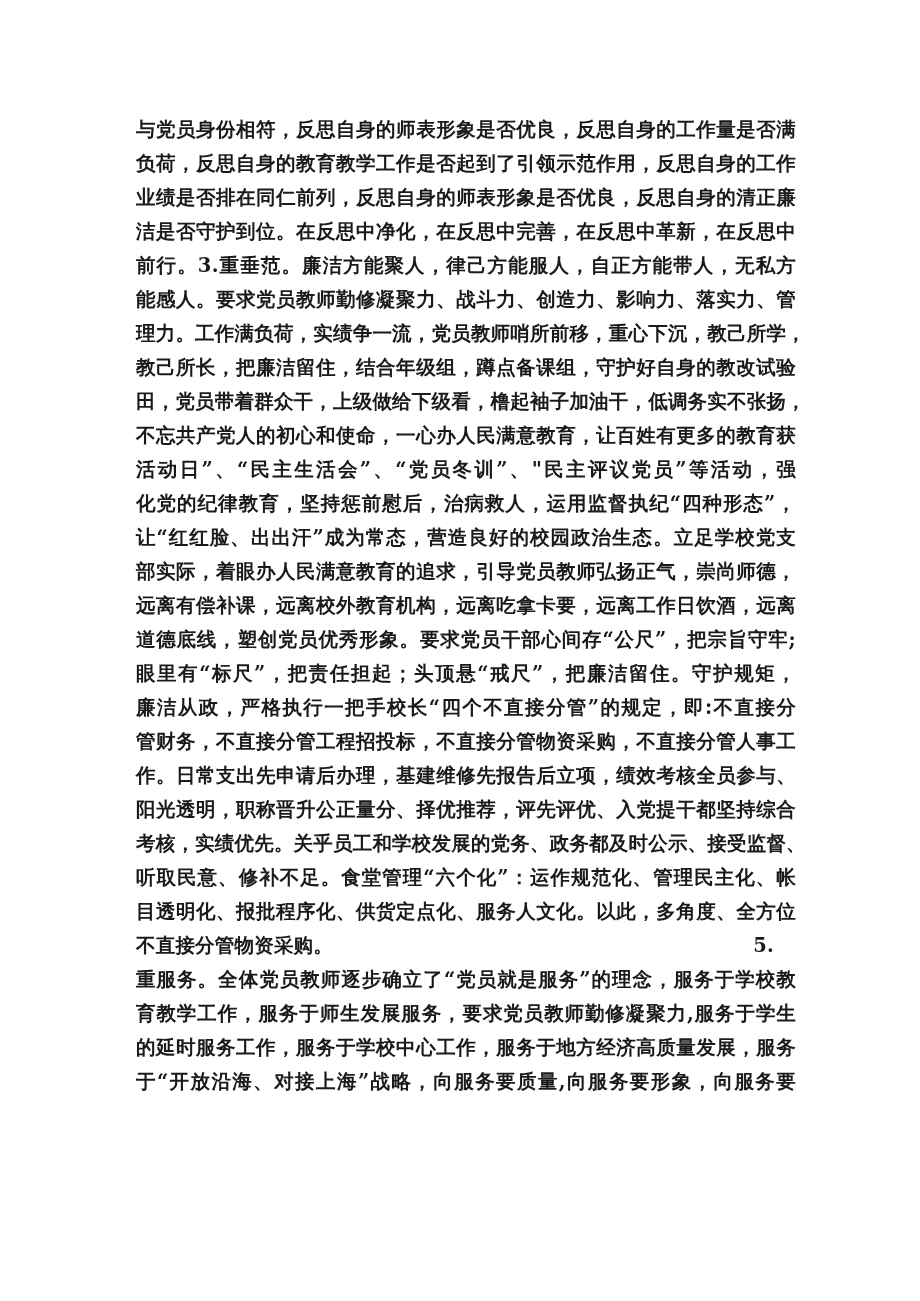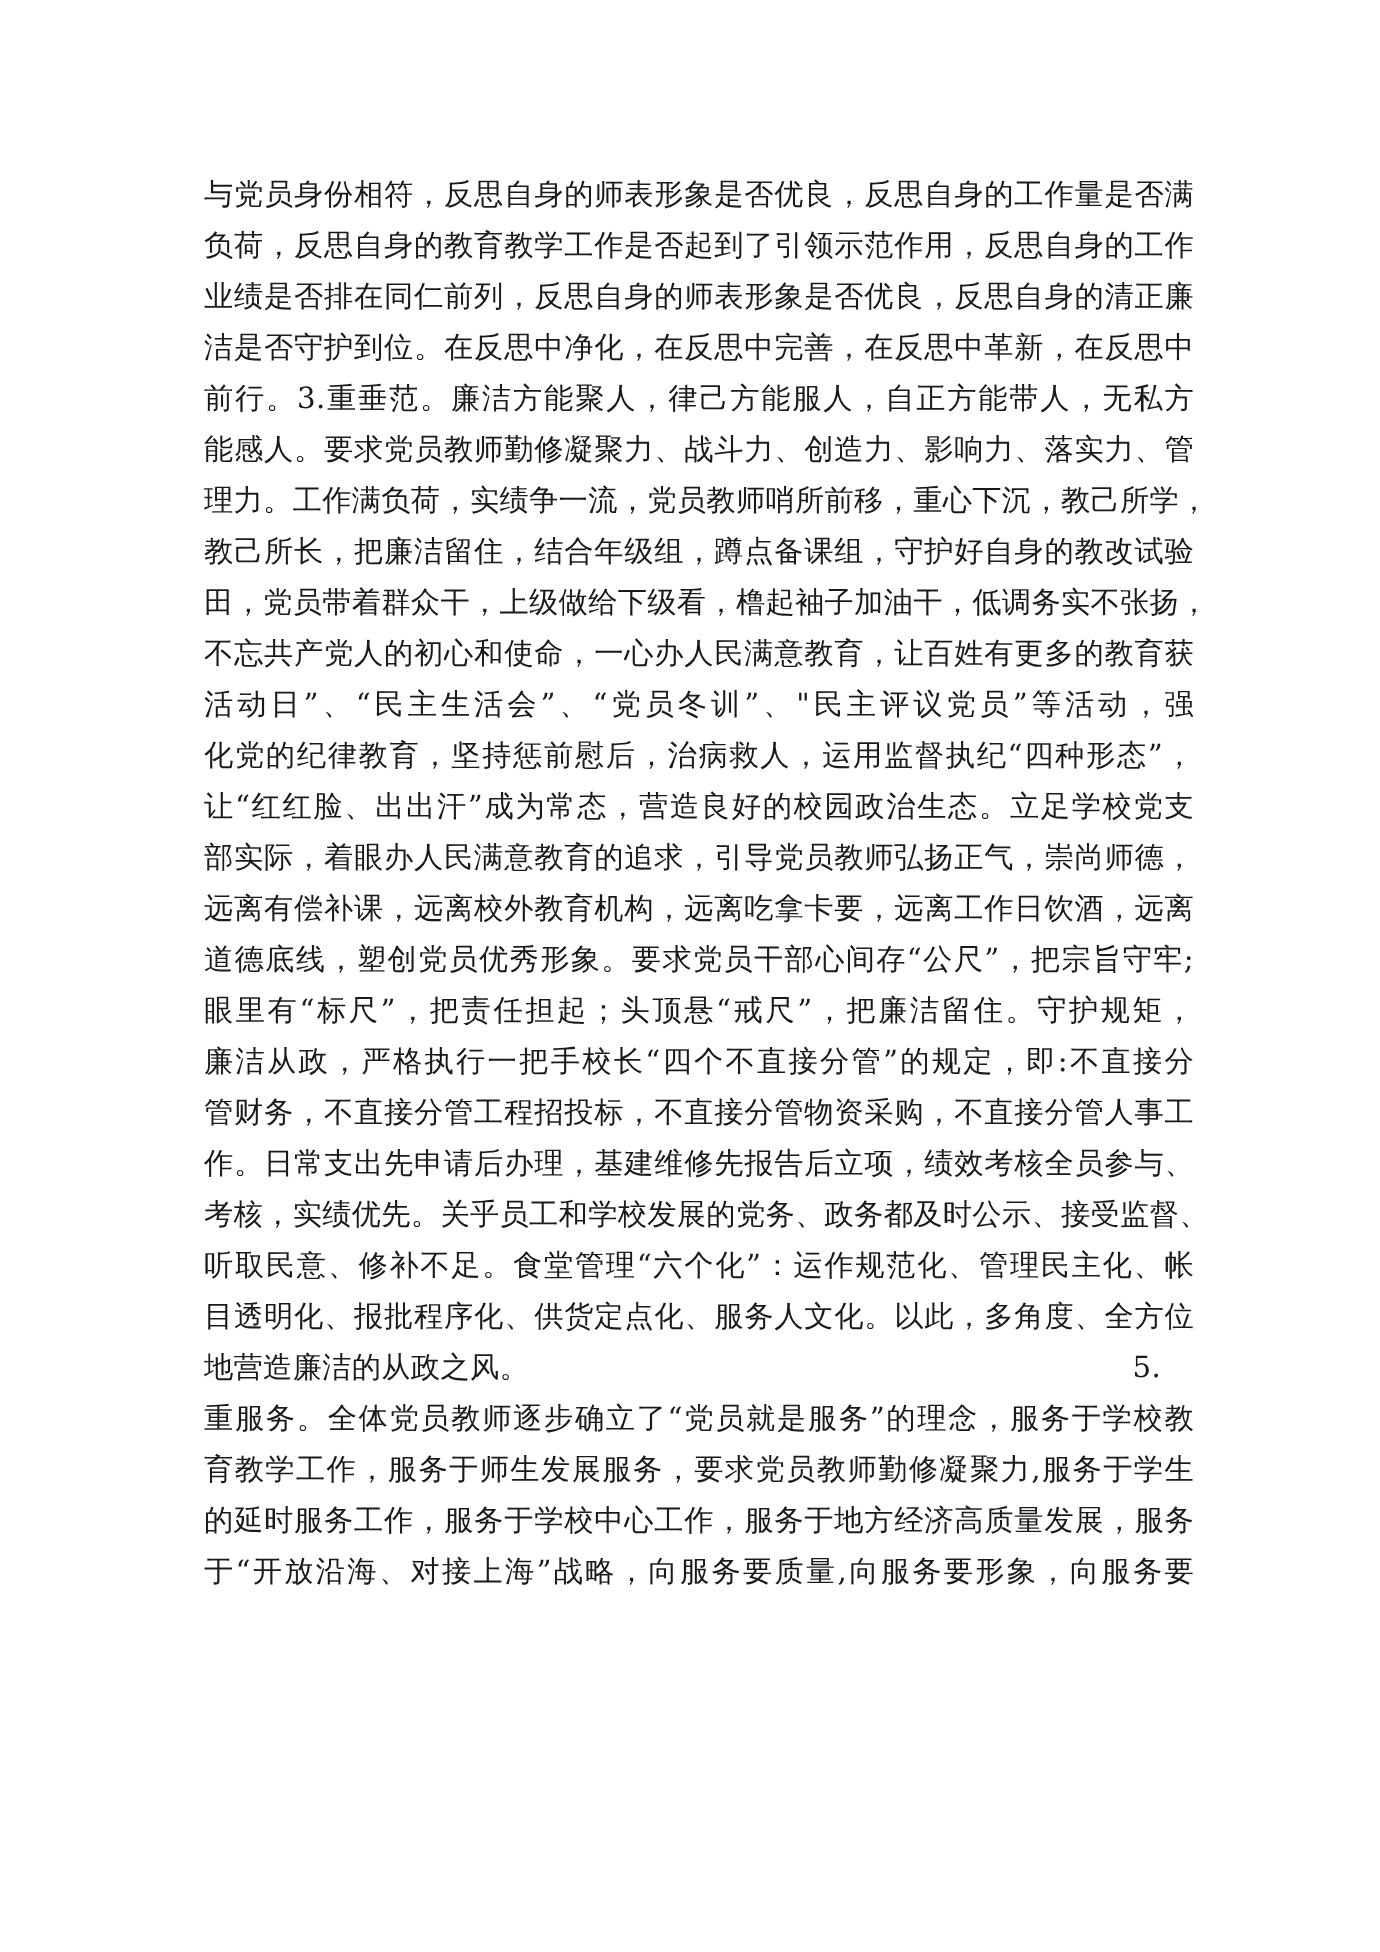--- a/index.html
+++ b/index.html
@@ -21,20 +21,21 @@
     top: 0;
     width: 920px;
     height: 1301px;
     background: #ffffff;
   }
   .body-text {
     position: absolute;
     left: 136px;
     top: 113px;
     width: 660px;
+    font-weight: bold;
   }
   .line {
     height: 34px;
     line-height: 34px;
     font-size: 19.5px;
     white-space: nowrap;
     text-align: justify;
     text-align-last: justify;
     letter-spacing: 0.2px;
   }
@@ -68,25 +69,26 @@
     <div class="line">活动日”、“民主生活会”、“党员冬训”、"民主评议党员”等活动，强</div>
     <div class="line">化党的纪律教育，坚持惩前慰后，治病救人，运用监督执纪“四种形态”，</div>
     <div class="line">让“红红脸、出出汗”成为常态，营造良好的校园政治生态。立足学校党支</div>
     <div class="line">部实际，着眼办人民满意教育的追求，引导党员教师弘扬正气，崇尚师德，</div>
     <div class="line">远离有偿补课，远离校外教育机构，远离吃拿卡要，远离工作日饮酒，远离</div>
     <div class="line">道德底线，塑创党员优秀形象。要求党员干部心间存“公尺”，把宗旨守牢;</div>
     <div class="line">眼里有“标尺”，把责任担起；头顶悬“戒尺”，把廉洁留住。守护规矩，</div>
     <div class="line">廉洁从政，严格执行一把手校长“四个不直接分管”的规定，即:不直接分</div>
     <div class="line">管财务，不直接分管工程招投标，不直接分管物资采购，不直接分管人事工</div>
     <div class="line">作。日常支出先申请后办理，基建维修先报告后立项，绩效考核全员参与、</div>
+    <div class="line">阳光透明，职称晋升公正量分、择优推荐，评先评优、入党提干都坚持综合</div>
     <div class="line">考核，实绩优先。关乎员工和学校发展的党务、政务都及时公示、接受监督、</div>
     <div class="line">听取民意、修补不足。食堂管理“六个化”：运作规范化、管理民主化、帐</div>
     <div class="line">目透明化、报批程序化、供货定点化、服务人文化。以此，多角度、全方位</div>
     <div class="line split">
-      <span>地营造廉洁的从政之风。</span>
+      <span>不直接分管物资采购。</span>
       <span class="tail">5.</span>
     </div>
     <div class="line">重服务。全体党员教师逐步确立了“党员就是服务”的理念，服务于学校教</div>
     <div class="line">育教学工作，服务于师生发展服务，要求党员教师勤修凝聚力,服务于学生</div>
     <div class="line">的延时服务工作，服务于学校中心工作，服务于地方经济高质量发展，服务</div>
     <div class="line last">于“开放沿海、对接上海”战略，向服务要质量,向服务要形象，向服务要</div>
   </div>
 </div>
 
 </body></html>

